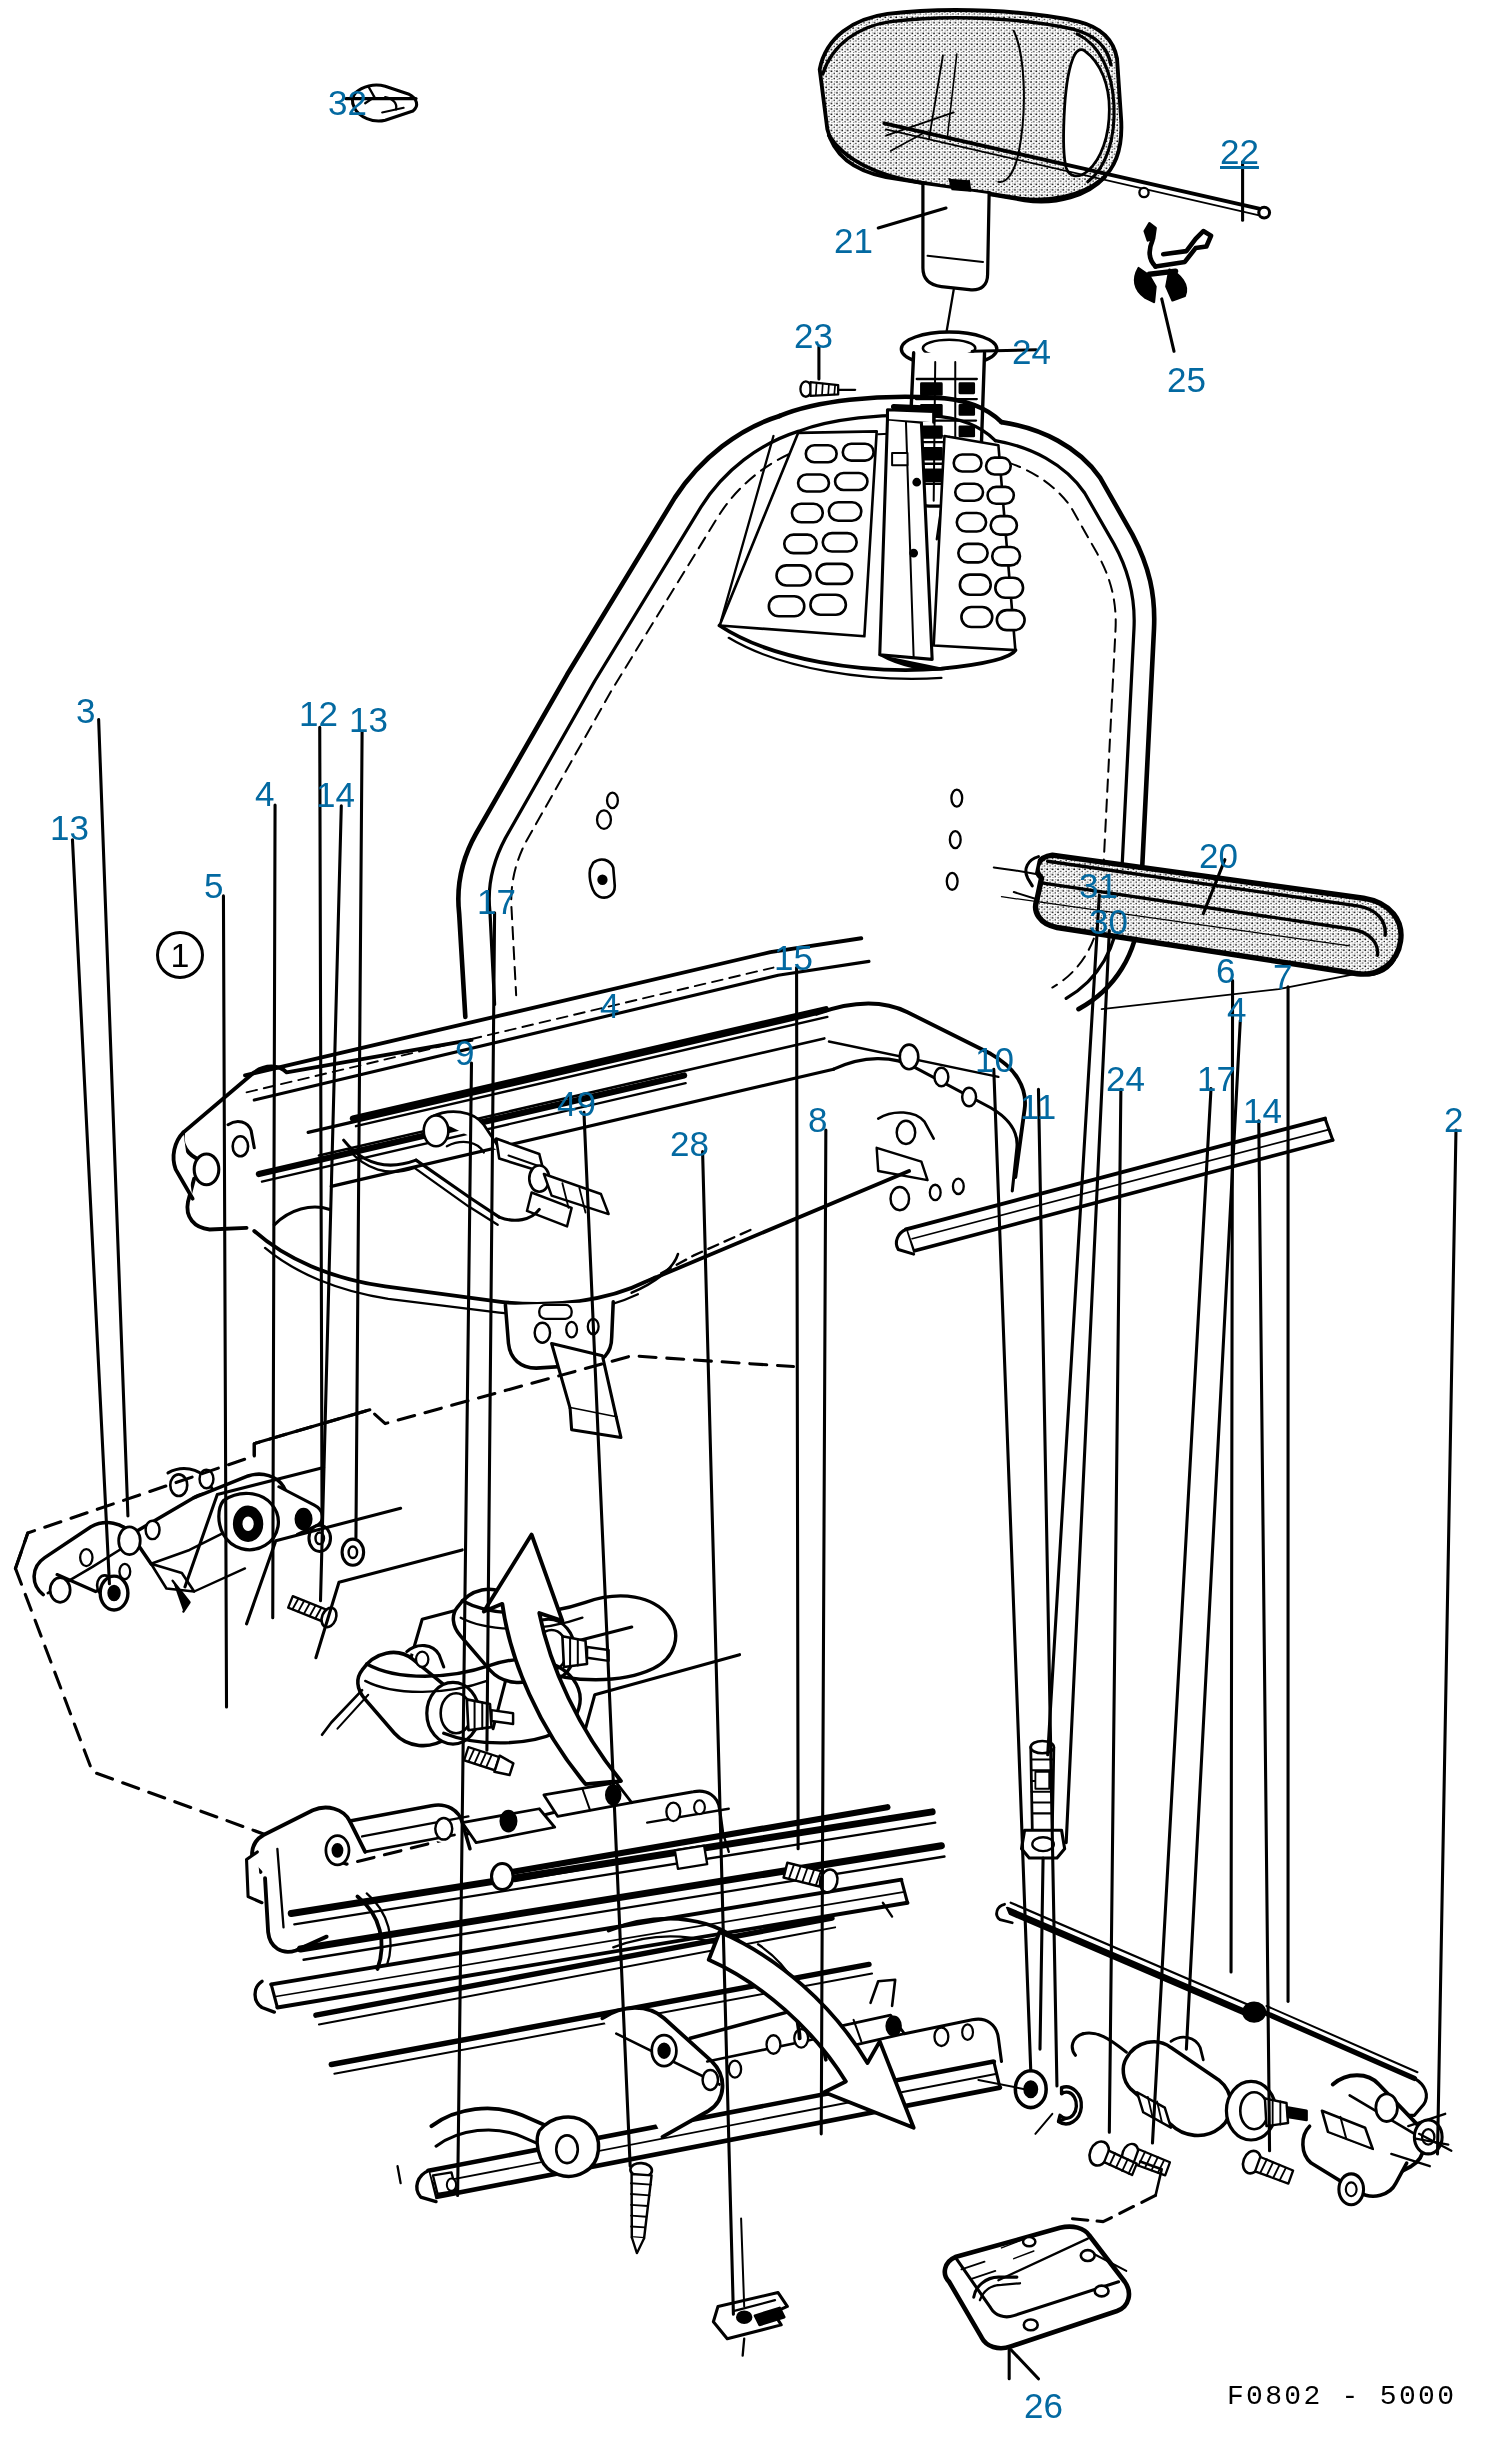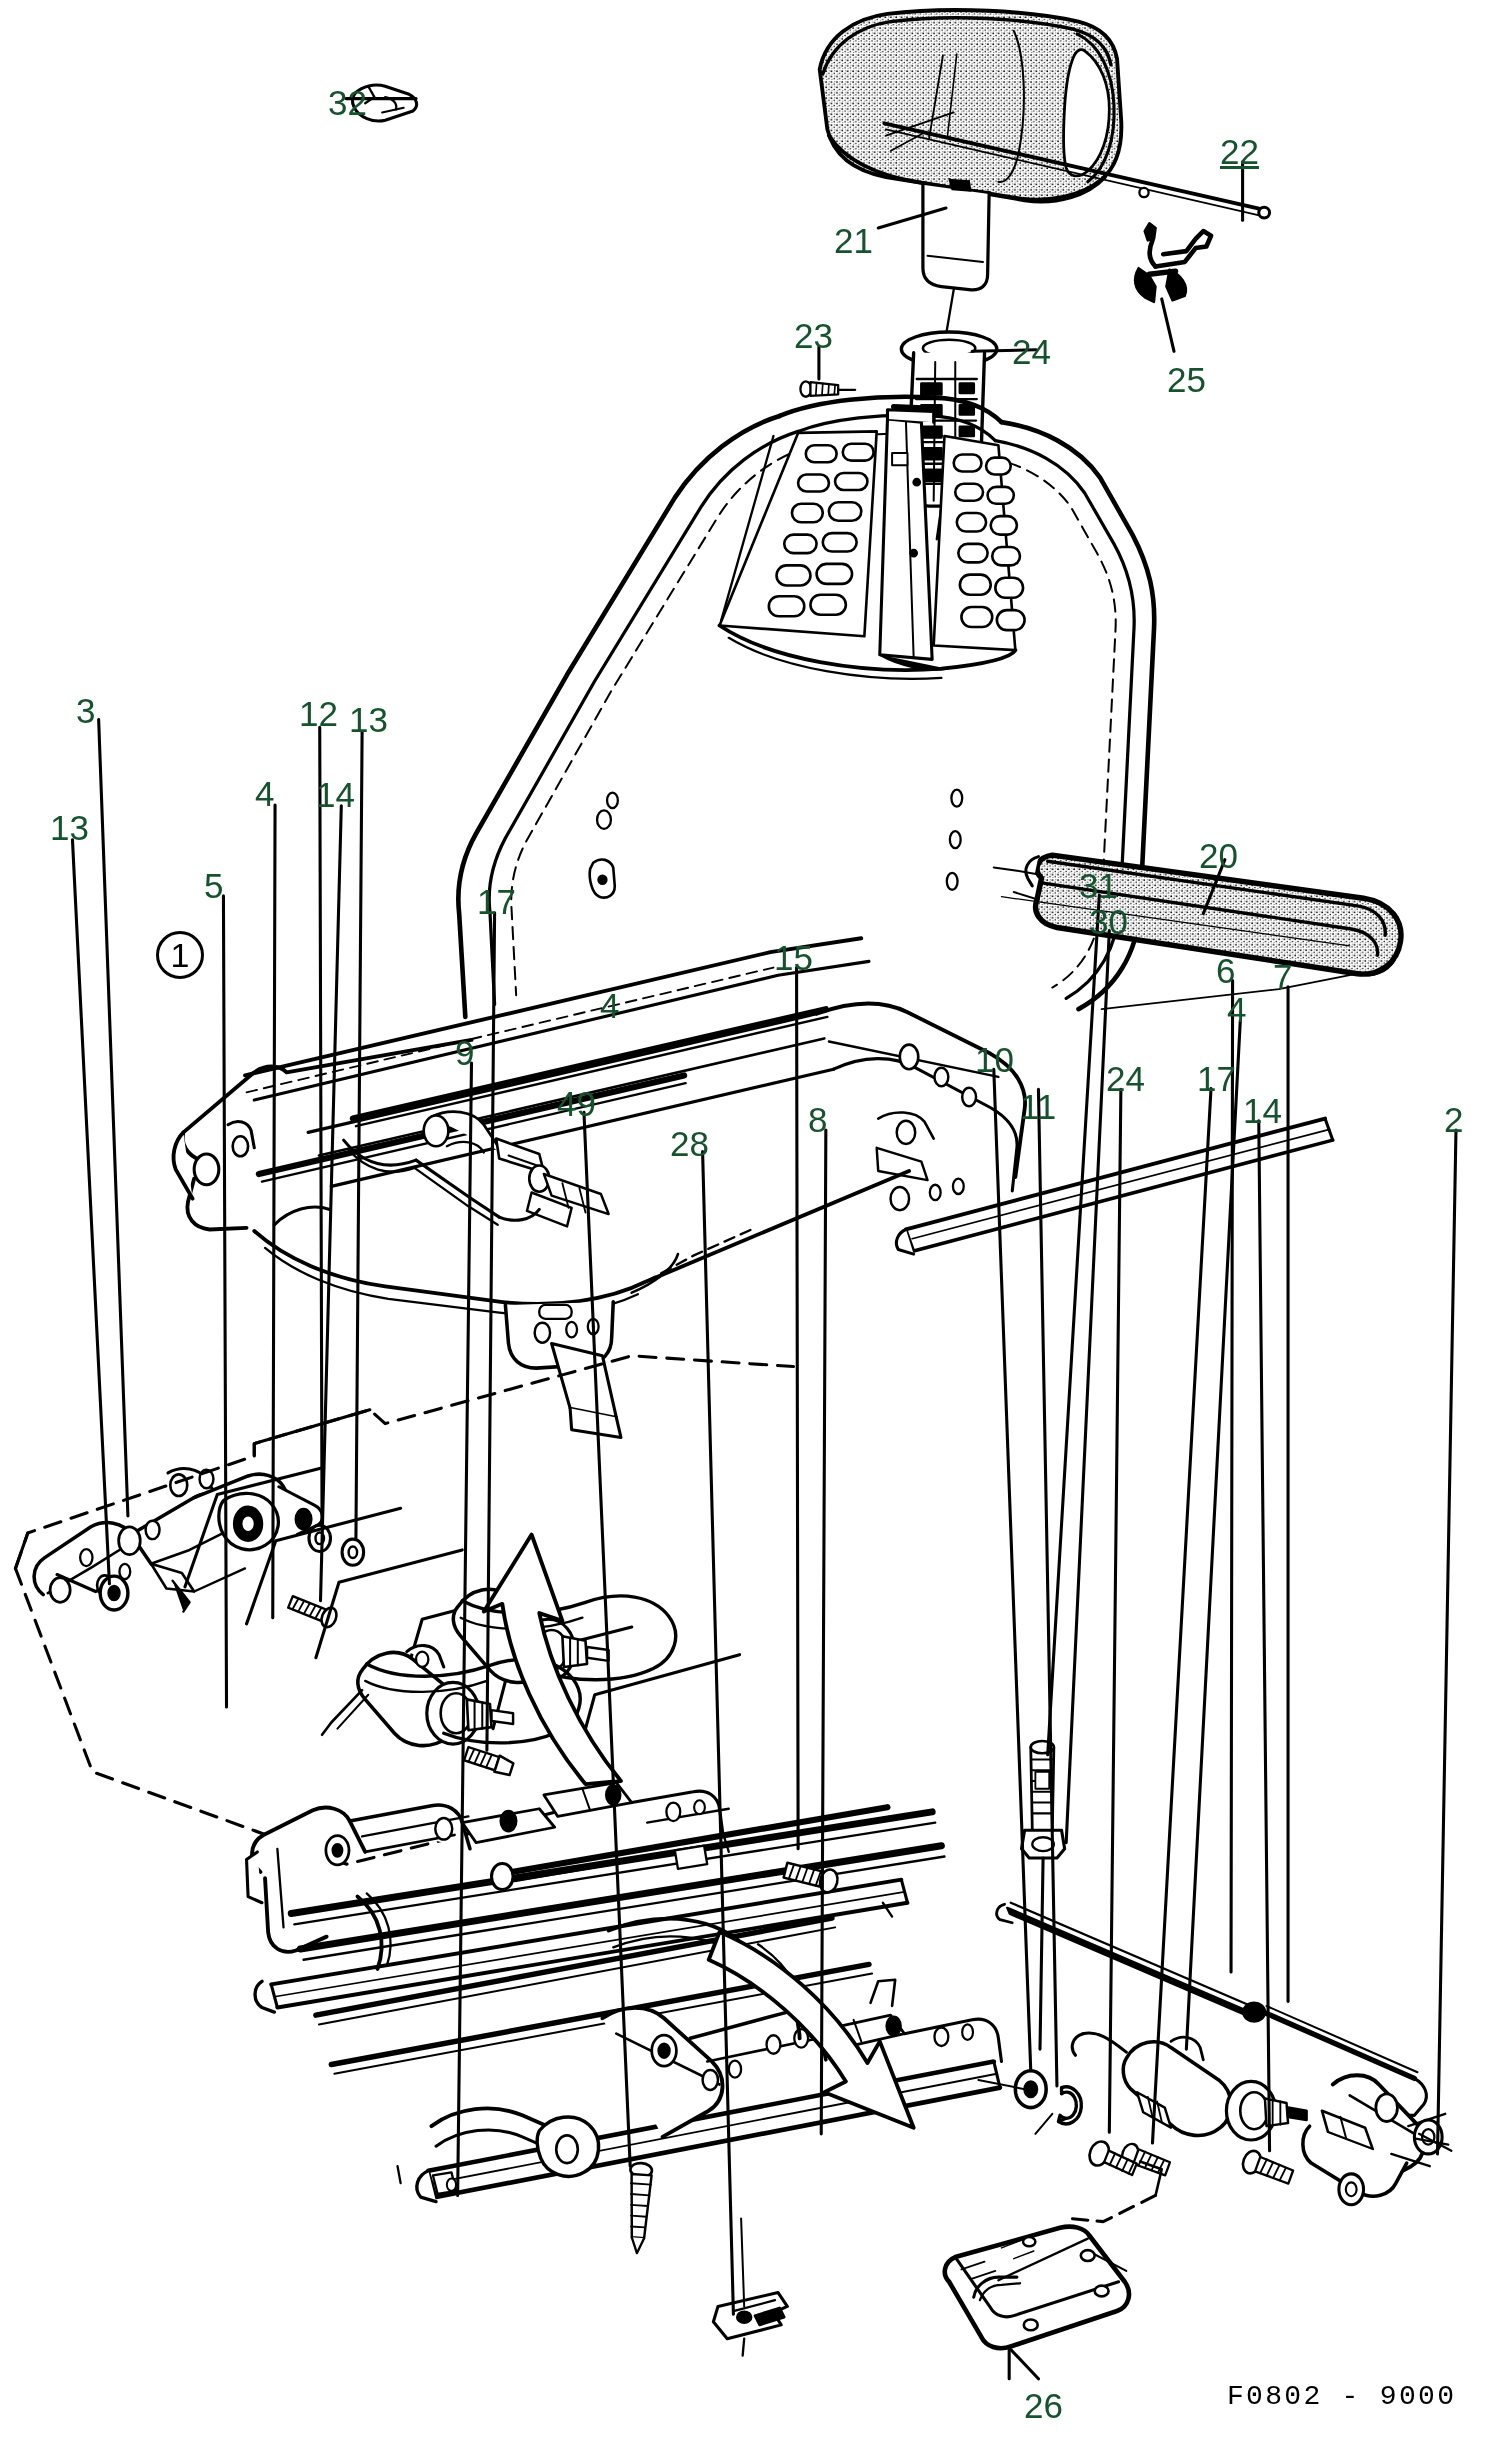--- a/index.html
+++ b/index.html
@@ -12,21 +12,21 @@
     position:relative;
   }
   #sheet{position:absolute;left:0;top:0;width:1493px;height:2462px;background:#fff;}
   svg.layer{position:absolute;left:0;top:0;width:1493px;height:2462px;}
   .callout{
     position:absolute;
     font-family:"Liberation Sans", sans-serif;
     font-size:35px;
     font-weight:400;
     line-height:1;
-    color:#14532d;
+    color:#0369a1;
     white-space:nowrap;
     letter-spacing:0px;
   }
   #footer-code{
     position:absolute;
     left:1227px; top:2381px;
     font-family:"Liberation Mono","DejaVu Sans Mono",monospace;
     font-size:28px;
     letter-spacing:2.3px;
     color:#000;
@@ -732,16 +732,16 @@
   <span class="callout" style="left:1012px;top:334px;">24</span>
   <span class="callout" style="left:1155px;top:362px;margin-left:12px;">25</span>
   <span class="callout" style="left:1024px;top:2388px;text-align:center;">26</span>
   <span class="callout" style="left:1106px;top:1061px;">24</span>
   <span class="callout" style="left:670px;top:1126px;">28</span>
   <span class="callout" style="left:557px;top:1086px;">49</span>
   <span class="callout" style="left:1089px;top:904px;">30</span>
   <span class="callout" style="left:1079px;top:868px;">31</span>
   <span class="callout" style="left:328px;top:85px;">32</span>
 
-  <div id="footer-code">F0802 - 9000</div>
+  <div id="footer-code">F0802 - 5000</div>
 
 </div>
 
 
 </body></html>

